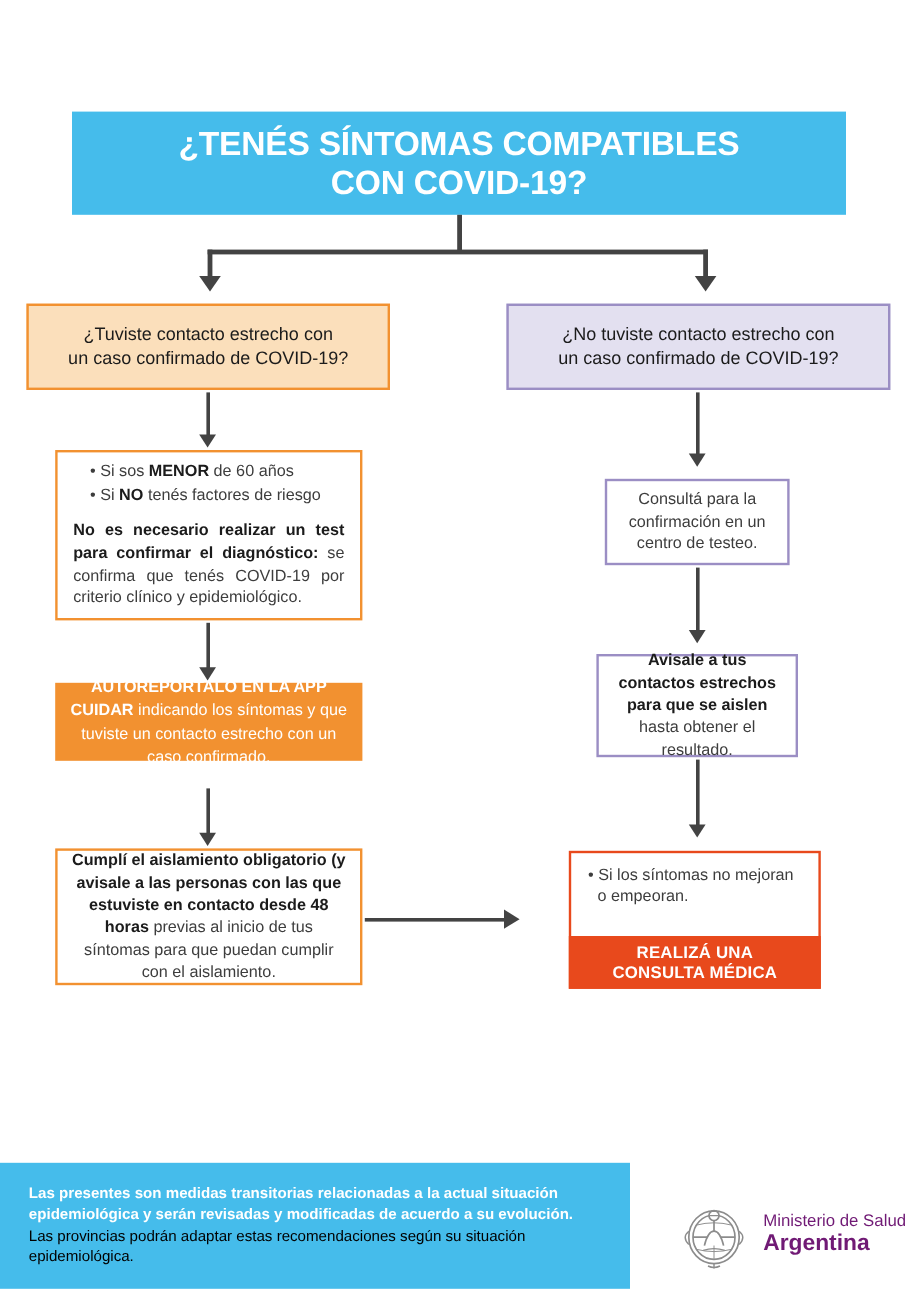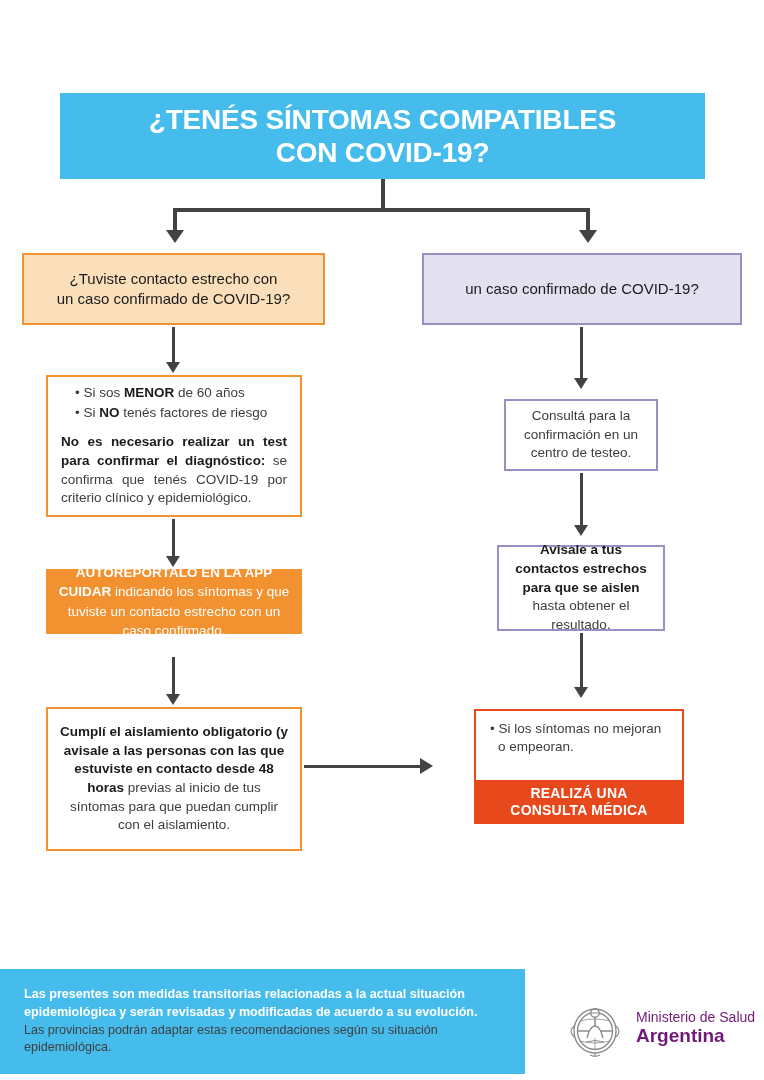--- a/index.html
+++ b/index.html
@@ -116,21 +116,21 @@
     background: #45bceb;
     display: flex; align-items: center;
   }
   .footer-text {
     padding: 0 26px 0 24px;
     color: #ffffff;
     font-size: 12.6px;
     line-height: 1.42;
   }
   .footer-text .ft-bold { font-weight: bold; color: #ffffff; }
-  .footer-text .ft-light { color: #404040; }
+  .footer-text .ft-light { color: #000000; }
 
   .logo-area {
     position: absolute;
     left: 566px; top: 993px;
     display: flex; align-items: center; gap: 12px;
   }
   .logo-text { color: #701a75; line-height: 1.12; }
   .logo-line1 { font-size: 14px; }
   .logo-line2 { font-size: 19px; font-weight: bold; }
 </style>
@@ -182,31 +182,32 @@
 
   <div class="box box-solid-orange" style="left:46px; top:569px; width:256px; height:65px;">
     <div class="box-inner" style="padding:0 11px;">
       <span><b>AUTOREPORTALO EN LA APP CUIDAR</b></span><span> indicando los síntomas y que tuviste un contacto estrecho con un caso confirmado.</span>
     </div>
   </div>
 
   <div class="conn vline-thin" style="left:172px; top:657px; height:39px;"></div>
   <div class="arrow-down-sm" style="left:166px; top:694px;"></div>
 
-  <div class="box box-white-orange" style="left:46px; top:707px; width:256px; height:144px;">
+  <div class="box box-white-orange" style="left:46px; top:707px; width:256px; height:114px;">
     <div class="box-inner" style="padding:0 11px;">
       <b>Cumplí el aislamiento obligatorio (y avisale a las personas con las que estuviste en contacto desde 48 horas</b><span> previas al inicio de tus síntomas para que puedan cumplir con el aislamiento.</span>
     </div>
   </div>
 
   <div class="conn hline-thin" style="left:304px; top:765px; width:117px;"></div>
   <div class="arrow-right" style="left:420px; top:758px;"></div>
 
   <div class="box box-lavender" style="left:422px; top:253px; width:320px; height:72px;">
     <div class="box-inner">
+      <div>¿No tuviste contacto estrecho con</div>
       <div>un caso confirmado de COVID-19?</div>
     </div>
   </div>
 
   <div class="conn vline-thin" style="left:580px; top:327px; height:53px;"></div>
   <div class="arrow-down-sm" style="left:574px; top:378px;"></div>
 
   <div class="box box-white-purple" style="left:504px; top:399px; width:154px; height:72px;">
     <div class="box-inner" style="padding:0 9px;">
       <span>Consultá para la confirmación en un centro de testeo.</span>

